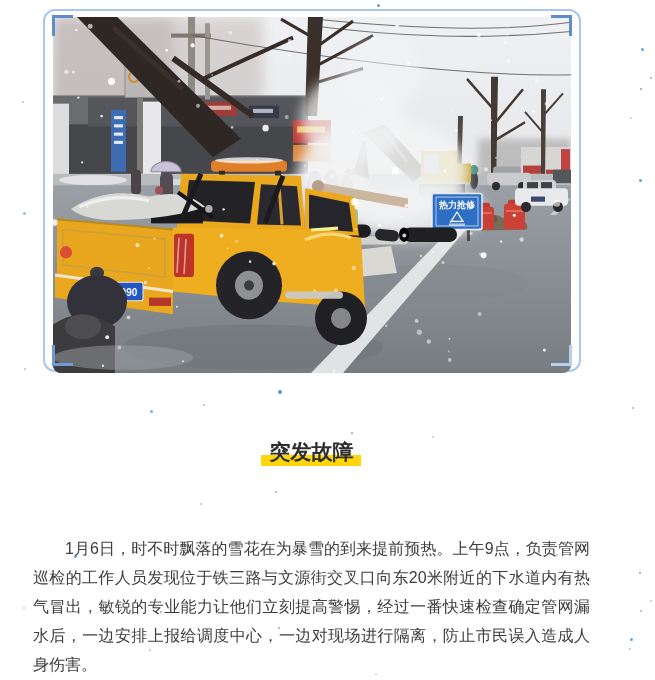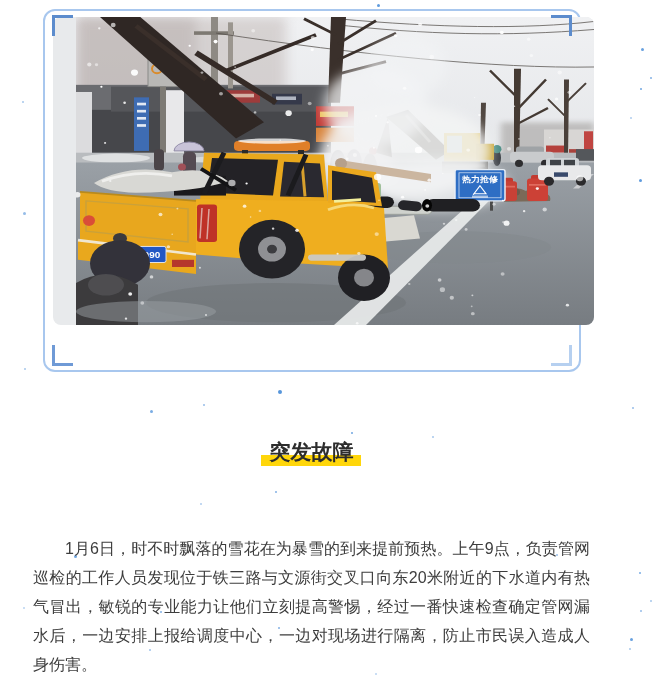--- a/index.html
+++ b/index.html
@@ -11,22 +11,22 @@
   
   .dot{position:absolute;border-radius:50%;background:#4e90d9;}
 
   
   .photo-frame{
     position:absolute;left:43px;top:9px;width:538px;height:363px;
     box-sizing:border-box;border:2px solid #a8c7ee;border-radius:12px;
     background:#ffffff;
   }
   .photo{
-    position:absolute;left:8px;top:6px;width:518px;height:308px;
-    border-radius:8px;overflow:hidden;background:#e8eaec;padding-left:23px;
+    position:absolute;left:8px;top:6px;width:518px;height:356px;
+    border-radius:8px;overflow:hidden;background:#e8eaec;
   }
   .photo svg{display:block;width:100%;height:100%;}
   .bracket{position:absolute;width:18px;height:18px;}
   .b-tl{left:7px;top:4px;border-top:3px solid #5c8ccd;border-left:3px solid #5c8ccd;}
   .b-tr{right:7px;top:4px;border-top:3px solid #5c8ccd;border-right:3px solid #5c8ccd;}
   .b-bl{left:7px;bottom:4px;border-bottom:3px solid #6f9ad6;border-left:3px solid #6f9ad6;}
   .b-br{right:7px;bottom:4px;border-bottom:3px solid #b6d0f0;border-right:3px solid #b6d0f0;}
 
   
   .article{position:absolute;left:33px;top:440px;width:557px;}

